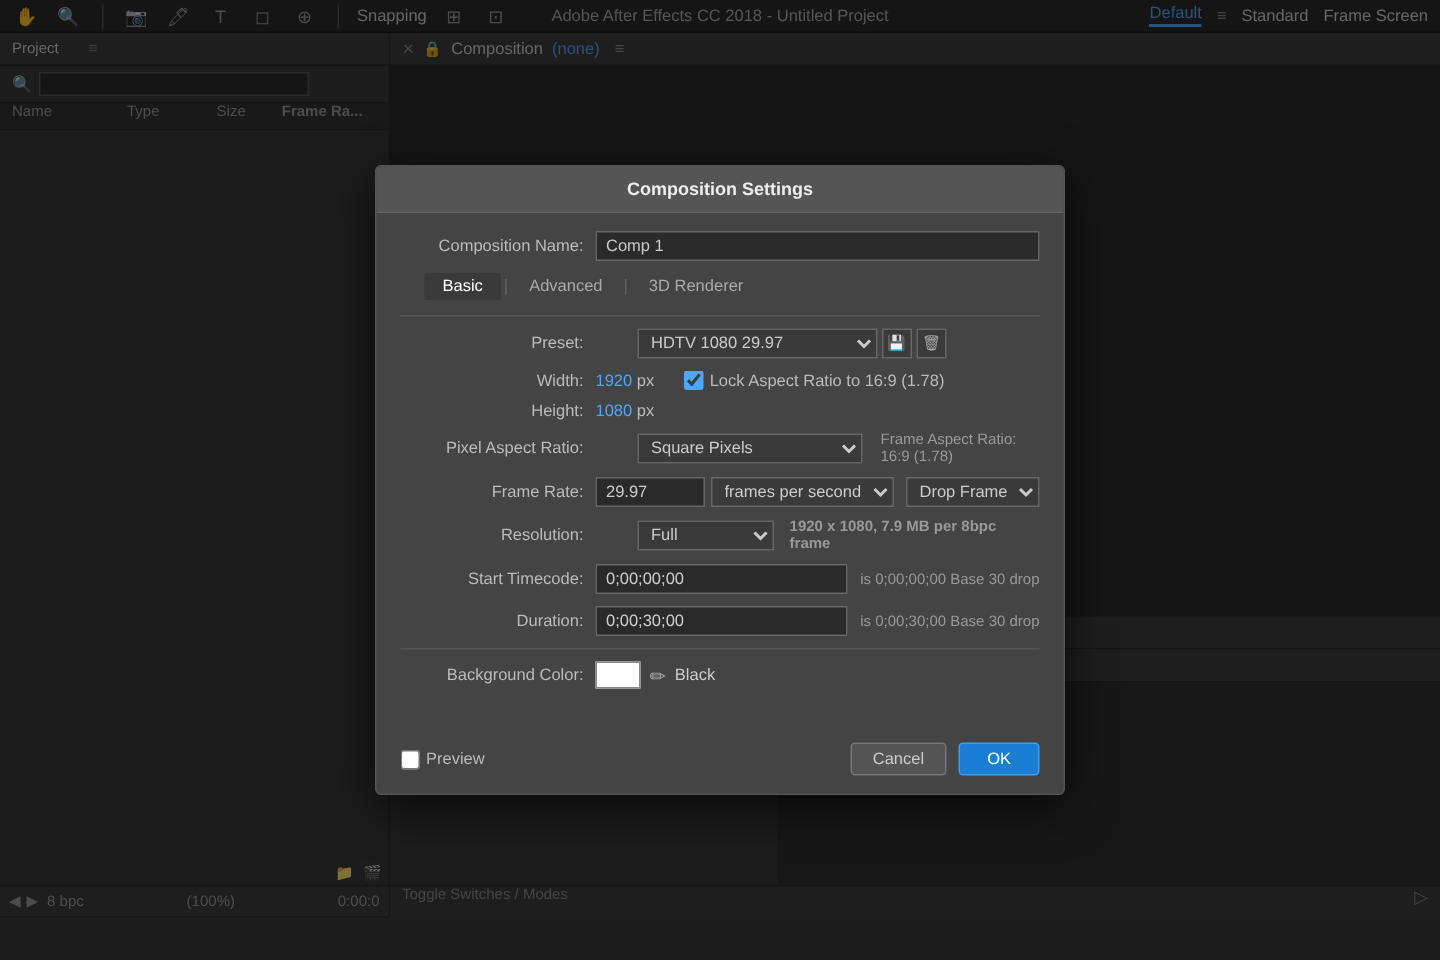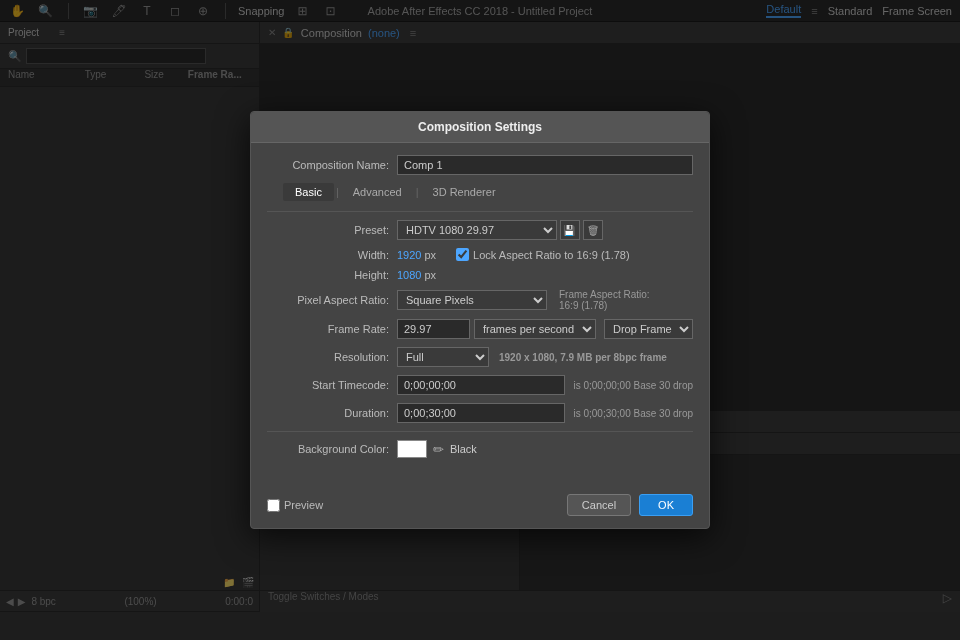--- a/index.html
+++ b/index.html
@@ -299,20 +299,21 @@
     }
 
     
     .form-select {
       background: #3a3a3a;
       border: 1px solid #666;
       color: #ccc;
       font-size: 11px;
       padding: 1px 4px;
       height: 20px;
+      margin-left: 28px;
     }
     .form-select-w {
       width: 160px;
     }
     .form-value {
       color: #4da6ff;
       font-size: 11px;
     }
     .form-unit {
       font-size: 11px;

